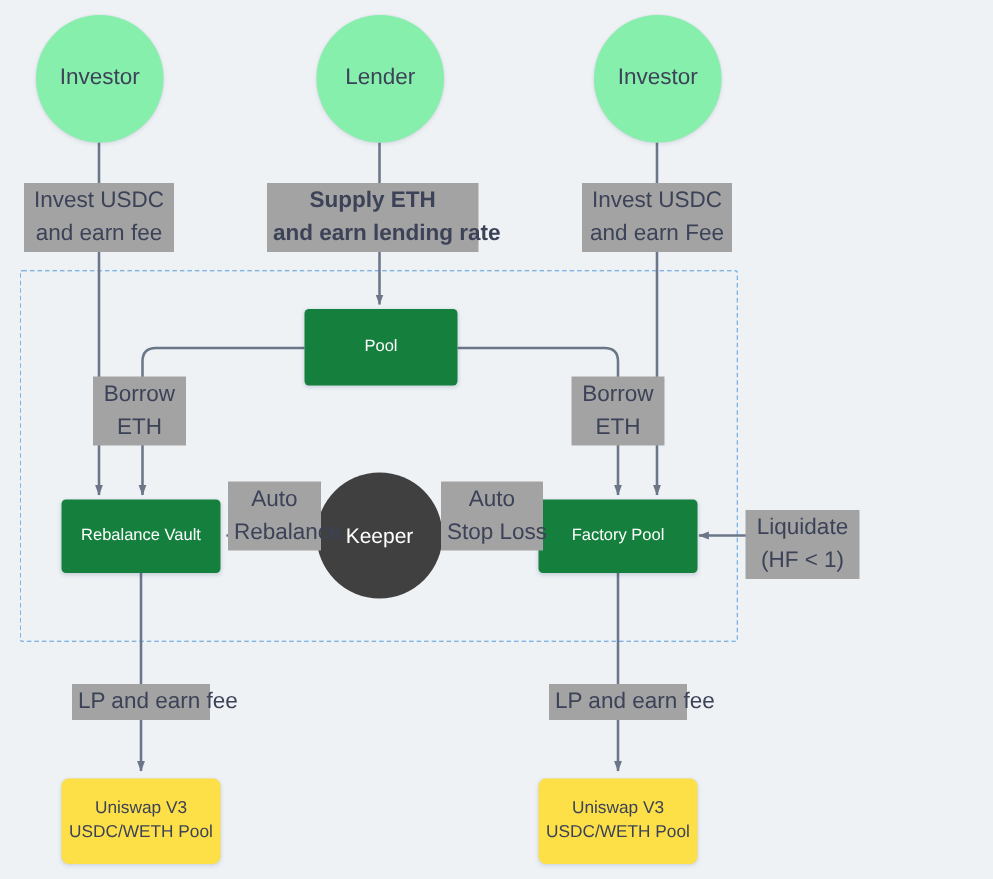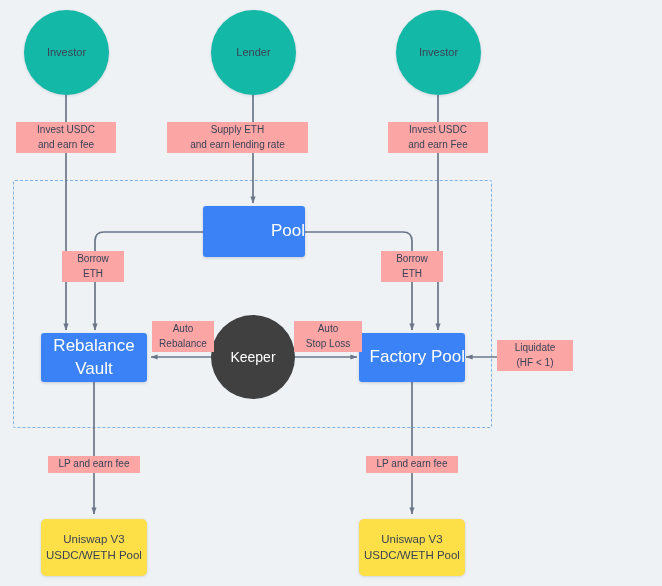--- a/index.html
+++ b/index.html
@@ -30,54 +30,53 @@
     position: absolute;
     box-sizing: border-box;
     display: flex;
     align-items: center;
     justify-content: center;
     text-align: center;
     line-height: 1.35;
   }
   .circle-node {
     border-radius: 50%;
-    background: #14b8a6;
+    background: #86efac;
     color: #3c4257;
-    font-size: 11px;
+    font-size: 15px;
     box-shadow: 0 1px 3px rgba(40,60,90,0.13), 0 0 0 0.5px rgba(40,60,90,0.04);
   }
   .blue-box {
-    background: #3b82f6;
+    background: #15803d;
     color: #ffffff;
-    font-size: 17px;
+    font-size: 11px;
     border-radius: 3px;
     box-shadow: 0 1px 3px rgba(30,60,100,0.20);
-    justify-content: flex-end;
   }
   .blue-circle {
     border-radius: 50%;
     background: #404040;
     color: #ffffff;
     font-size: 14px;
   }
   .white-box {
     background: #fde047;
     color: #3c4257;
     font-size: 11.5px;
     border-radius: 5px;
     box-shadow: 0 1px 3px rgba(40,60,90,0.13), 0 0 0 0.5px rgba(40,60,90,0.04);
   }
   .edge-label {
     position: absolute;
     color: #3c4257;
-    font-size: 10px;
+    font-size: 15px;
     line-height: 1.45;
     text-align: center;
     white-space: pre;
-    background: #fca5a5;
+    background: #a3a3a3;
     padding: 1px 4px;
     box-sizing: border-box;
   }
   .boundary {
     position: absolute;
     border: 1.6px dashed #7fb2e5;
     box-sizing: border-box;
     border-radius: 2px;
   }
 </style>
@@ -153,21 +152,21 @@
   </div>
 
   <div class="node white-box" style="left:359px; top:519px; width:106px; height:57px; flex-direction:column;">
     <span>Uniswap V3</span>
     <span>USDC/WETH Pool</span>
   </div>
 
   <div class="edge-label" style="left:16px; top:122px; width:100px;">Invest USDC
 and earn fee</div>
 
-  <div class="edge-label" style="left:167px; top:122px; width:141px;">Supply ETH
+  <div class="edge-label" style="left:178px; top:122px; width:141px;font-weight:bold;">Supply ETH
 and earn lending rate</div>
 
   <div class="edge-label" style="left:388px; top:122px; width:100px;">Invest USDC
 and earn Fee</div>
 
   <div class="edge-label" style="left:62px; top:251px; width:62px;">Borrow
 ETH</div>
 
   <div class="edge-label" style="left:381px; top:251px; width:62px;">Borrow
 ETH</div>

